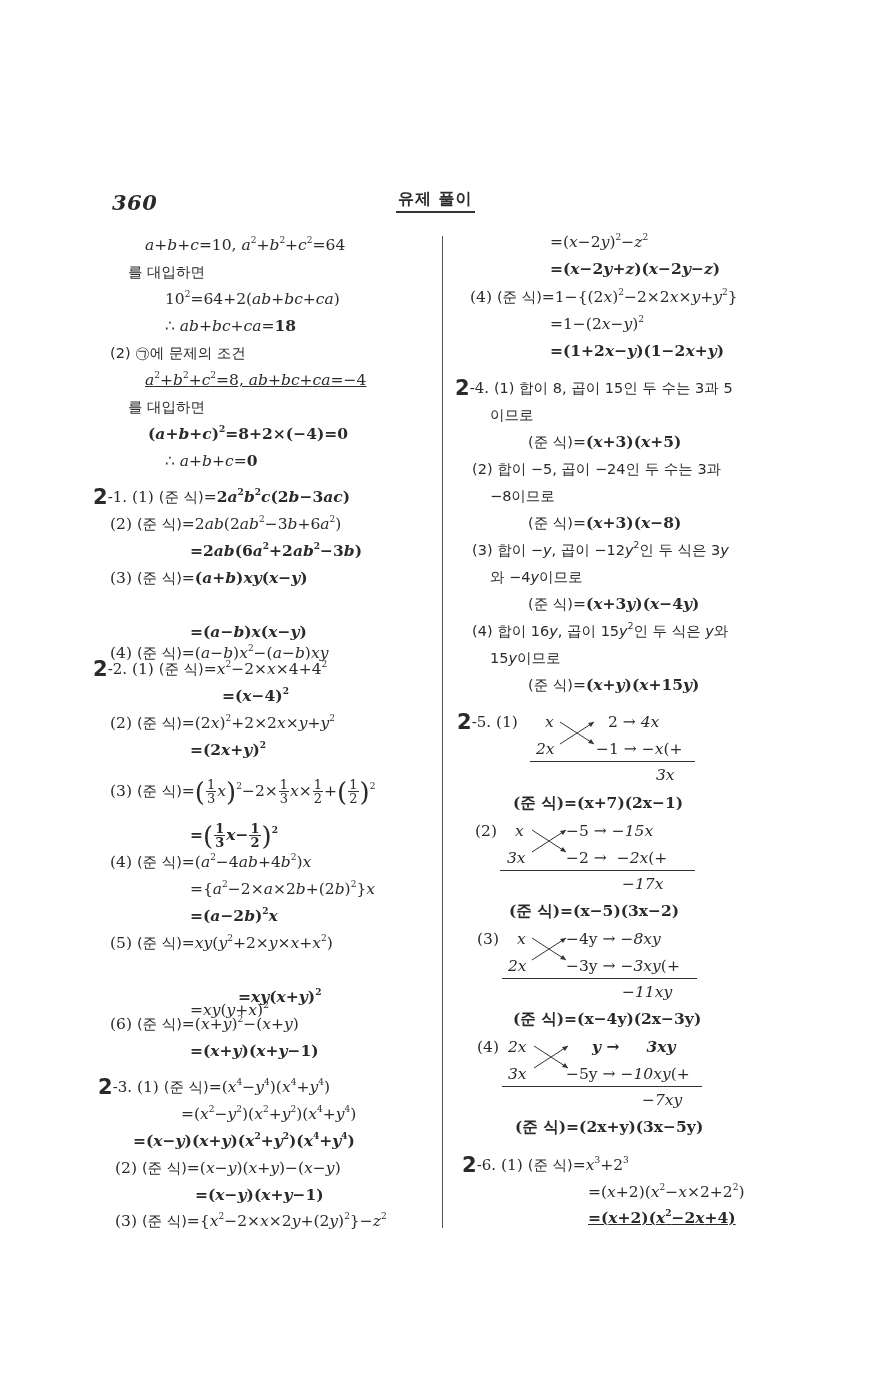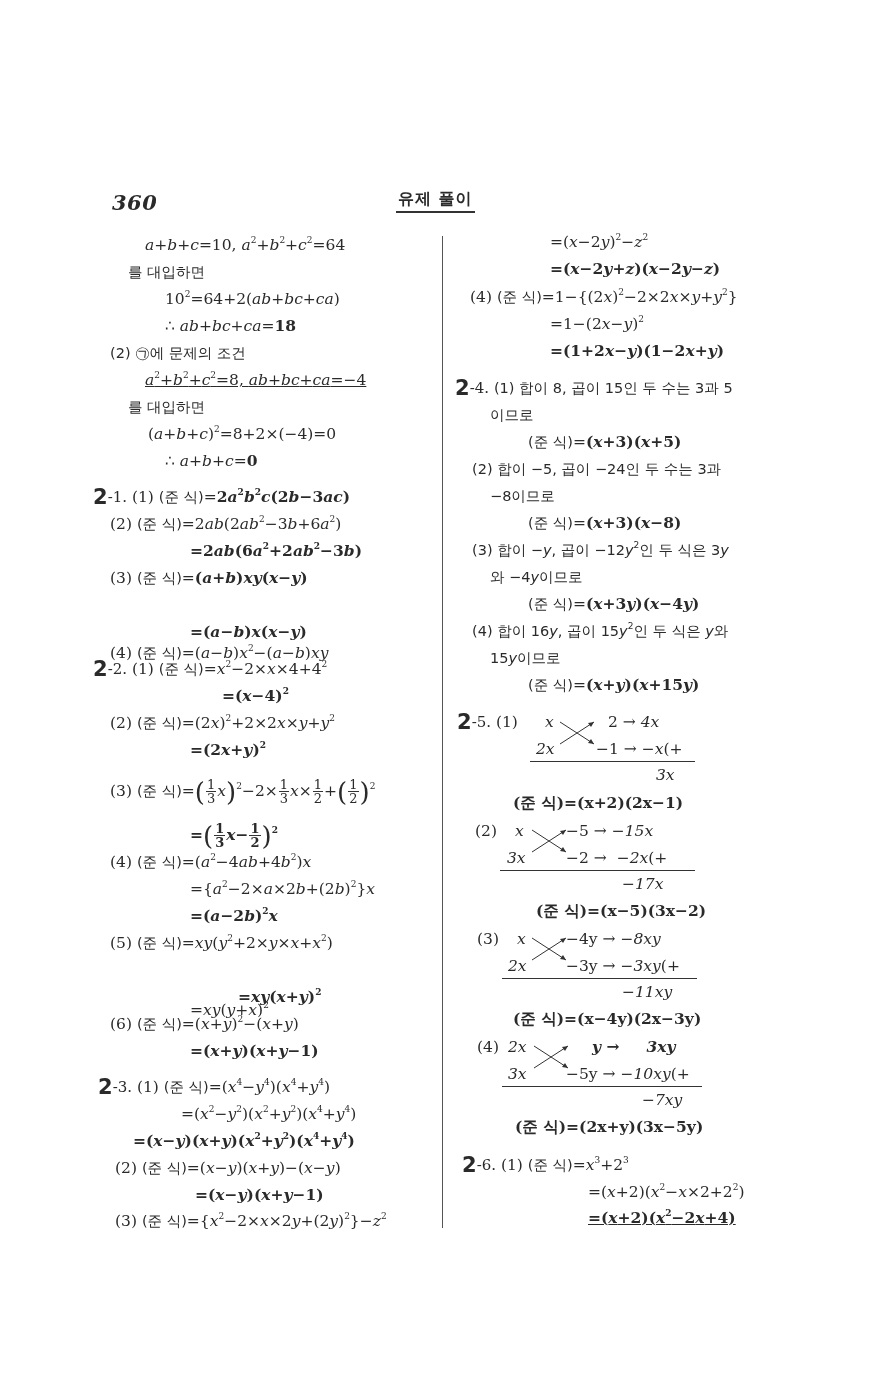--- a/index.html
+++ b/index.html
@@ -32,21 +32,21 @@
 <div class="divider"></div>
 
 <div>
   <div class="ln" style="left:145px;top:235px;"><i>a</i>+<i>b</i>+<i>c</i>=10, <i>a</i><sup>2</sup>+<i>b</i><sup>2</sup>+<i>c</i><sup>2</sup>=64</div>
   <div class="ln ko" style="left:128px;top:262px;">를 대입하면</div>
   <div class="ln" style="left:165px;top:289px;">10<sup>2</sup>=64+2(<i>ab</i>+<i>bc</i>+<i>ca</i>)</div>
   <div class="ln" style="left:165px;top:316px;"><span>∴</span> <i>ab</i>+<i>bc</i>+<i>ca</i>=<b>18</b></div>
   <div class="ln ko" style="left:110px;top:343px;"><span>(2)</span> <span>㉠</span><span>에 문제의 조건</span></div>
   <div class="ln" style="left:145px;top:370px;text-decoration:underline;"><i>a</i><sup>2</sup>+<i>b</i><sup>2</sup>+<i>c</i><sup>2</sup>=8, <i>ab</i>+<i>bc</i>+<i>ca</i>=−4</div>
   <div class="ln ko" style="left:128px;top:397px;">를 대입하면</div>
-  <div class="ln" style="left:148px;top:424px;">(<i>a</i>+<i>b</i>+<i>c</i>)<sup>2</sup>=8+2×(−4)=0</div>
+  <div class="ln" style="left:148px;top:424px;font-weight:bold;">(<i>a</i>+<i>b</i>+<i>c</i>)<sup>2</sup>=8+2×(−4)=0</div>
   <div class="ln" style="left:165px;top:451px;"><span>∴</span> <i>a</i>+<i>b</i>+<i>c</i>=<b>0</b></div>
 
   <div class="ln" style="left:93px;top:487px;"><span class="sec">2</span><span class="secnum">-1.</span> (1) <span class="ko">(준 식)</span>=<b>2<i>a</i><sup>2</sup><i>b</i><sup>2</sup><i>c</i>(2<i>b</i>−3<i>ac</i>)</b></div>
   <div class="ln" style="left:110px;top:514px;">(2) <span class="ko">(준 식)</span>=2<i>ab</i>(2<i>ab</i><sup>2</sup>−3<i>b</i>+6<i>a</i><sup>2</sup>)</div>
   <div class="ln b" style="left:190px;top:541px;">=2<i>ab</i>(6<i>a</i><sup>2</sup>+2<i>ab</i><sup>2</sup>−3<i>b</i>)</div>
   <div class="ln" style="left:110px;top:568px;">(3) <span class="ko">(준 식)</span>=<b>(<i>a</i>+<i>b</i>)<i>xy</i>(<i>x</i>−<i>y</i>)</b></div>
   <div class="ln" style="left:110px;top:595px;margin-top:48px;">(4) <span class="ko">(준 식)</span>=(<i>a</i>−<i>b</i>)<i>x</i><sup>2</sup>−(<i>a</i>−<i>b</i>)<i>xy</i></div>
   <div class="ln b" style="left:190px;top:622px;">=(<i>a</i>−<i>b</i>)<i>x</i>(<i>x</i>−<i>y</i>)</div>
 
   <div class="ln" style="left:93px;top:659px;"><span class="sec">2</span><span class="secnum">-2.</span> (1) <span class="ko">(준 식)</span>=<i>x</i><sup>2</sup>−2×<i>x</i>×4+4<sup>2</sup></div>
@@ -100,38 +100,38 @@
     <svg class="cross" style="left:558px;top:718px;" width="40" height="30">
         <line x1="2" y1="4" x2="36" y2="26" stroke="#333" stroke-width="1"></line>
         <line x1="2" y1="26" x2="36" y2="4" stroke="#333" stroke-width="1"></line>
         <polygon points="36,4 30,5 33,9" fill="#333"></polygon>
         <polygon points="36,26 30,25 33,21" fill="#333"></polygon>
       </svg>
     <div class="ln" style="left:608px;top:712px;"><span>2</span> <span>→</span> <i>4x</i></div>
     <div class="ln" style="left:596px;top:739px;"><span>−1</span> <span>→</span> <i>−x</i><span>(+</span></div>
     <div class="hrule" style="left:530px;top:761px;width:165px;"></div>
     <div class="ln m" style="left:656px;top:765px;">3x</div>
-    <div class="ln b" style="left:513px;top:793px;">(준 식)=(x+2)(2x−1)</div>
+    <div class="ln b" style="left:513px;top:793px;">(준 식)=(x+7)(2x−1)</div>
   </div>
 
   <div>
     <div class="ln" style="left:475px;top:821px;">(2)</div>
     <div class="ln m" style="left:515px;top:821px;">x</div>
     <div class="ln m" style="left:507px;top:848px;">3x</div>
     <svg class="cross" style="left:530px;top:826px;" width="40" height="30">
         <line x1="2" y1="4" x2="36" y2="26" stroke="#333" stroke-width="1"></line>
         <line x1="2" y1="26" x2="36" y2="4" stroke="#333" stroke-width="1"></line>
         <polygon points="36,4 30,5 33,9" fill="#333"></polygon>
         <polygon points="36,26 30,25 33,21" fill="#333"></polygon>
       </svg>
     <div class="ln" style="left:566px;top:821px;"><span>−5</span> <span>→</span> <i>−15x</i></div>
     <div class="ln" style="left:566px;top:848px;"><span>−2</span> <span>→</span> &nbsp;<i>−2x</i><span>(+</span></div>
     <div class="hrule" style="left:500px;top:870px;width:195px;"></div>
     <div class="ln m" style="left:622px;top:874px;">−17x</div>
-    <div class="ln b" style="left:536px;top:901px;text-align:center;">(준 식)=(x−5)(3x−2)</div>
+    <div class="ln b" style="left:509px;top:901px;text-align:center;">(준 식)=(x−5)(3x−2)</div>
   </div>
 
   <div>
     <div class="ln" style="left:477px;top:929px;">(3)</div>
     <div class="ln m" style="left:517px;top:929px;">x</div>
     <div class="ln m" style="left:508px;top:956px;">2x</div>
     <svg class="cross" style="left:530px;top:934px;" width="40" height="30">
         <line x1="2" y1="4" x2="36" y2="26" stroke="#333" stroke-width="1"></line>
         <line x1="2" y1="26" x2="36" y2="4" stroke="#333" stroke-width="1"></line>
         <polygon points="36,4 30,5 33,9" fill="#333"></polygon>

